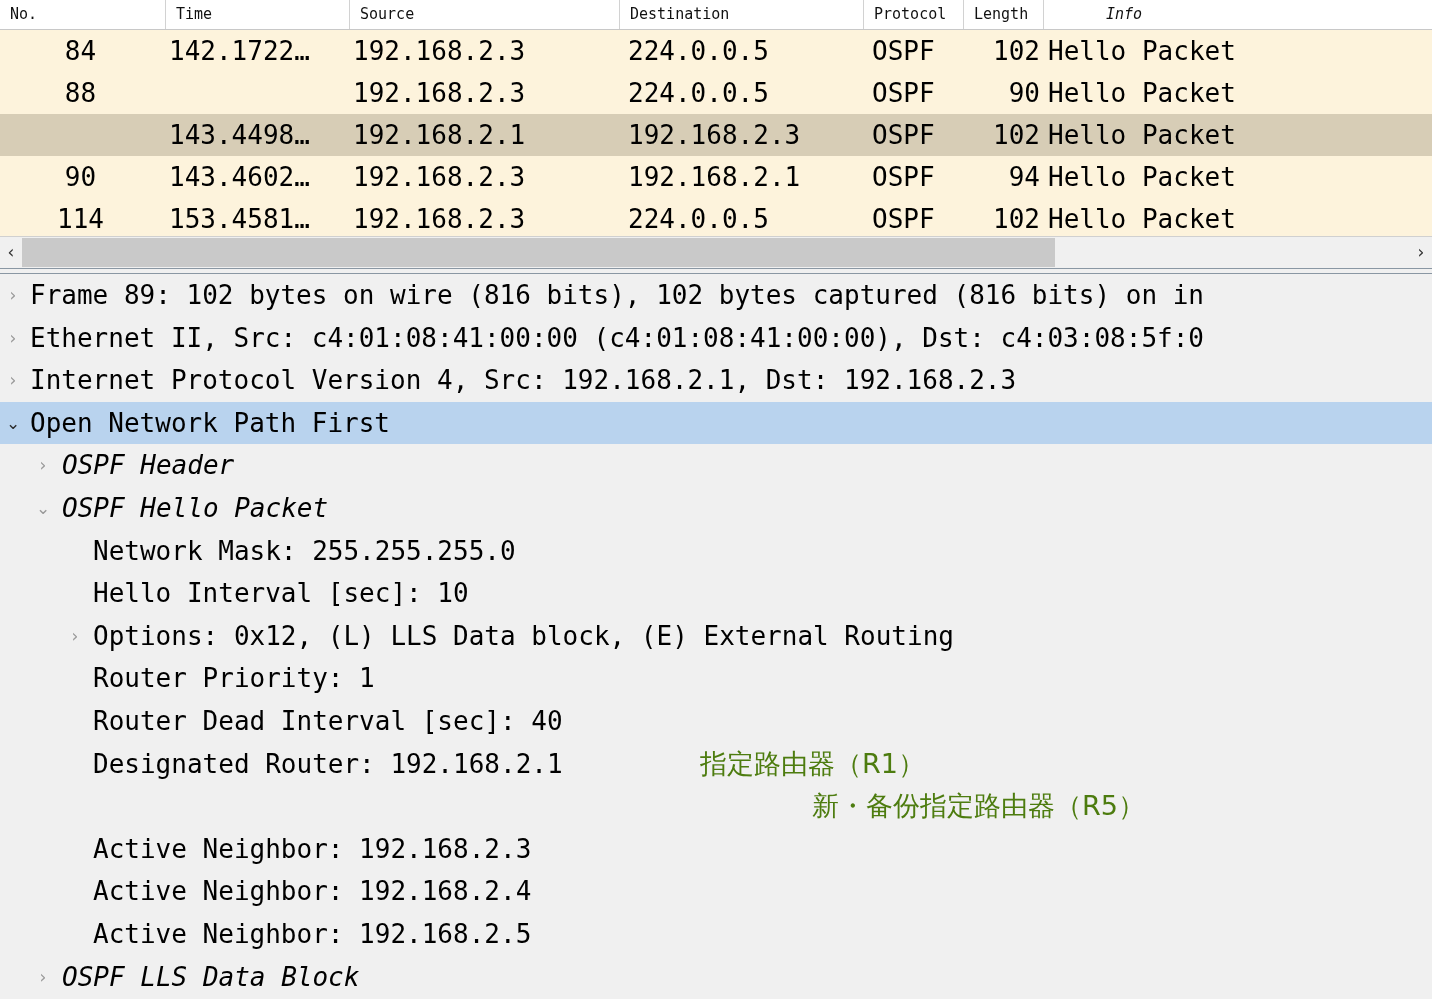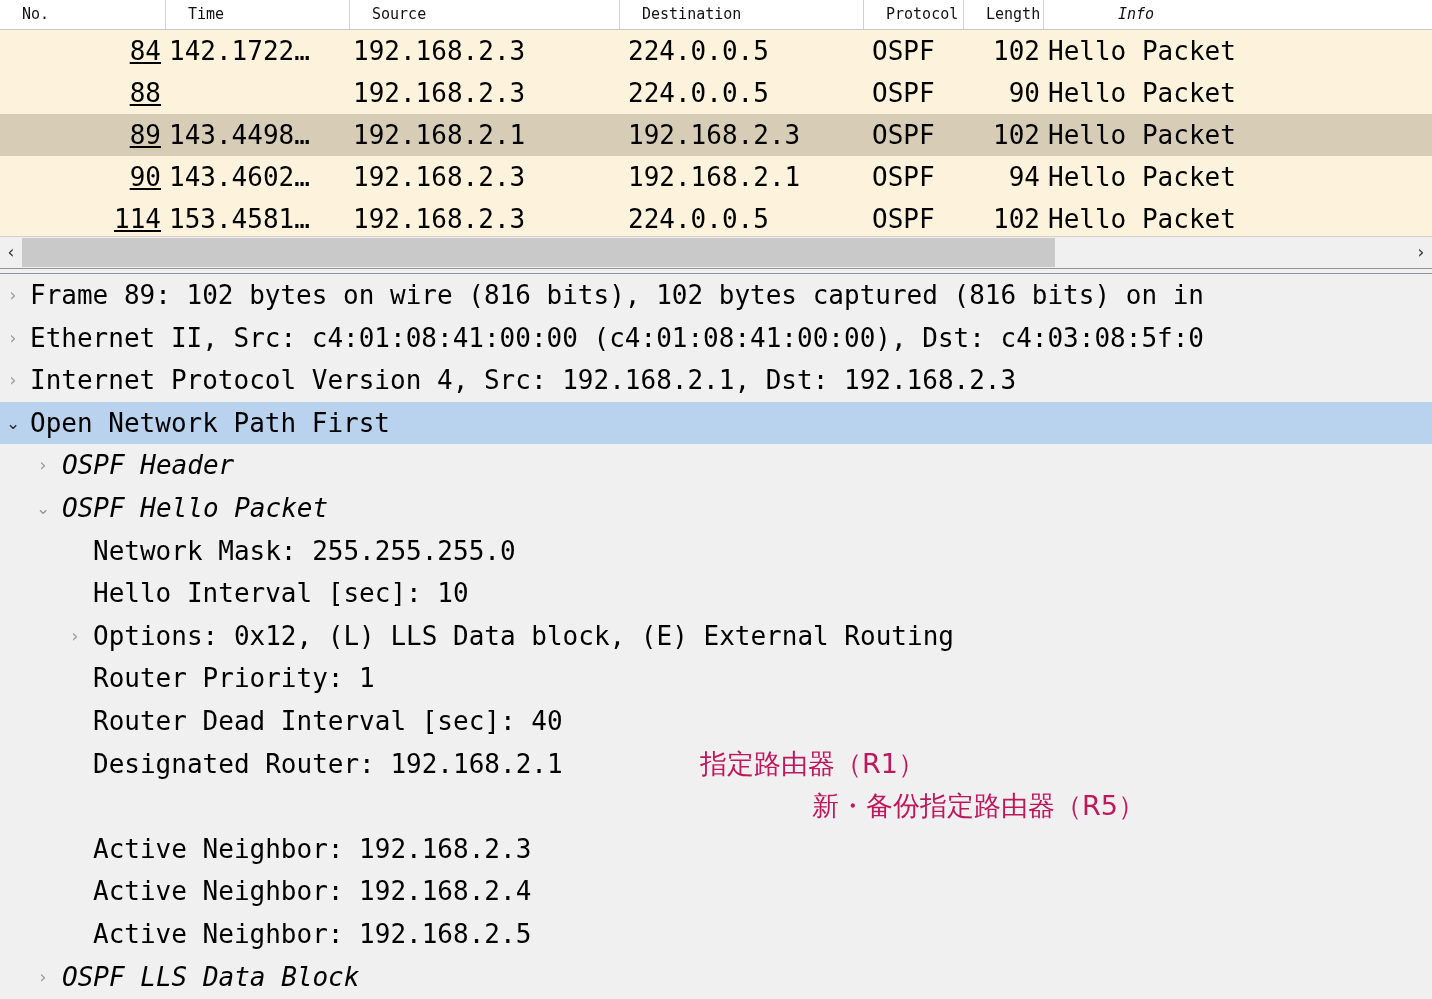--- a/index.html
+++ b/index.html
@@ -31,21 +31,21 @@
     box-sizing: border-box;
   }
   .plist-header .col {
     position: absolute;
     top: 0;
     height: 29px;
     line-height: 29px;
     font-family: "DejaVu Sans Mono", "Liberation Mono", monospace;
     font-size: 15px;
     color: #111111;
-    padding-left: 22px;
+    padding-left: 10px;
     box-sizing: border-box;
     border-right: 1px solid #d2d2d2;
     white-space: nowrap;
     overflow: hidden;
   }
   .plist-rows {
     position: relative;
   }
   .prow {
     position: relative;
@@ -61,21 +61,21 @@
     top: 0;
     height: 42px;
     line-height: 42px;
     font-family: "DejaVu Sans Mono", "Liberation Mono", monospace;
     font-size: 26px;
     color: #000000;
     box-sizing: border-box;
     overflow: hidden;
     white-space: nowrap;
   }
-  .cell.num   { left: 0px;   width: 166px; text-align: right; padding-right: 5px; text-decoration: underline; }
+  .cell.num   { left: 0px;   width: 166px; text-align: center; padding-right: 5px; }
   .cell.time  { left: 166px; width: 184px; text-align: left;  padding-left: 3px; }
   .cell.src   { left: 350px; width: 270px; text-align: left;  padding-left: 3px; }
   .cell.dst   { left: 620px; width: 244px; text-align: left;  padding-left: 8px; }
   .cell.proto { left: 864px; width: 100px; text-align: left;  padding-left: 8px; }
   .cell.len   { left: 964px; width: 80px;  text-align: right; padding-right: 4px; }
   .cell.info  { left: 1044px; width: 388px; text-align: left; padding-left: 4px; }
 
   
   #hscroll {
     position: absolute;
@@ -168,21 +168,21 @@
   .lvl2 .expander { left: 64px; }
   .lvl2 .tlabel   { left: 93px; }
 
   .annot {
     position: absolute;
     top: 0;
     height: 42.6px;
     line-height: 42.6px;
     font-family: "DejaVu Sans", sans-serif;
     font-size: 27px;
-    color: #be185d;
+    color: #4d7c0f;
     white-space: nowrap;
   }
   .annot.a1 { left: 700px; }
   .annot.a2 { left: 812px; }
 </style>
 </head>
 <body>
 
 <div id="packet-list">
   <div class="plist-header">
@@ -206,21 +206,20 @@
       </div>
       <div class="prow">
         <div class="cell num">88</div>
         <div class="cell src">192.168.2.3</div>
         <div class="cell dst">224.0.0.5</div>
         <div class="cell proto">OSPF</div>
         <div class="cell len">90</div>
         <div class="cell info">Hello Packet</div>
       </div>
       <div class="prow selected">
-        <div class="cell num">89</div>
         <div class="cell time">143.4498…</div>
         <div class="cell src">192.168.2.1</div>
         <div class="cell dst">192.168.2.3</div>
         <div class="cell proto">OSPF</div>
         <div class="cell len">102</div>
         <div class="cell info">Hello Packet</div>
       </div>
       <div class="prow">
         <div class="cell num">90</div>
         <div class="cell time">143.4602…</div>

